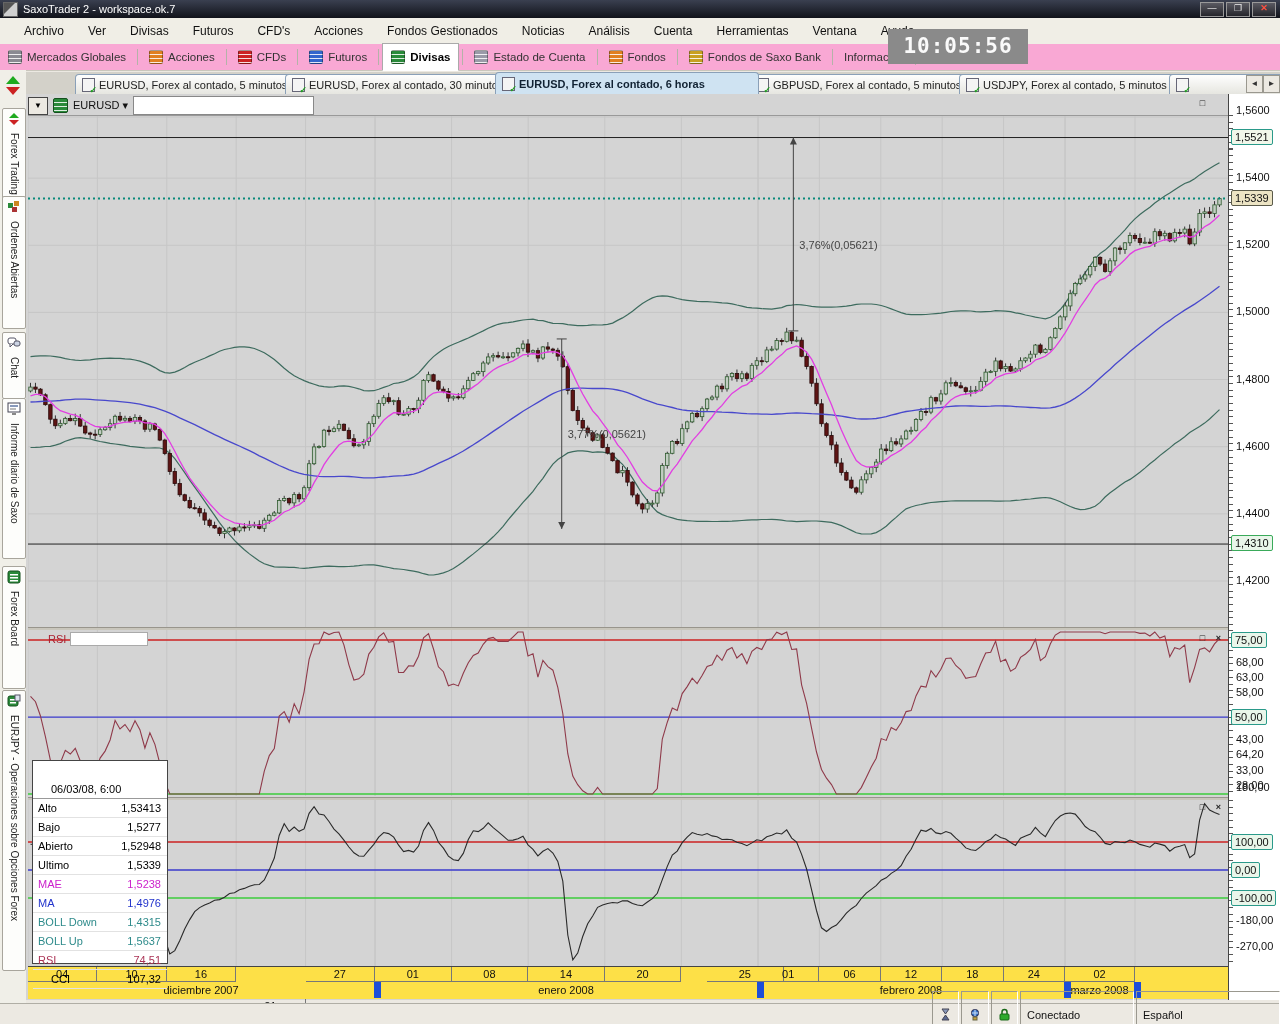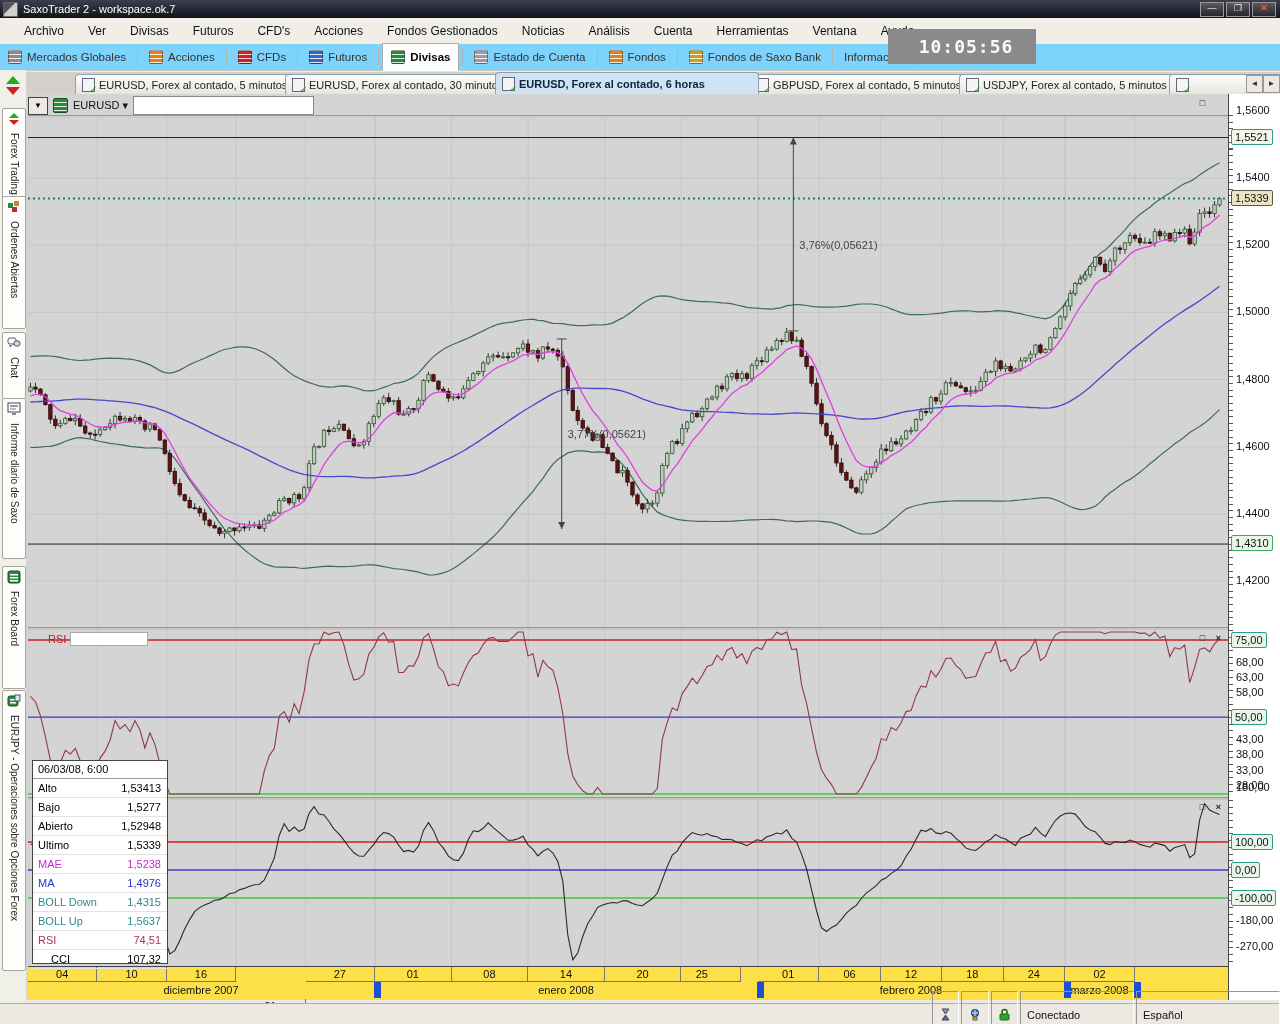--- a/index.html
+++ b/index.html
@@ -16,33 +16,33 @@
   #win-buttons{margin-left:auto;display:flex;gap:2px;padding-right:4px;}
   .win-btn{width:22px;height:13px;background:linear-gradient(#5a5a62,#26262c);
     border:1px solid #999;color:#eee;font-size:9px;line-height:11px;text-align:center;}
   .win-btn.close{color:#ff5040;font-weight:bold;}
   
   #menubar{position:absolute;left:0;top:18px;width:1280px;height:26px;display:flex;
     align-items:center;padding-left:12px;font-size:12px;color:#111;background:#f0eee6;}
   .menu-item{padding:4px 12px;cursor:default;}
   
   #toolbar{position:absolute;left:0;top:44px;width:1280px;height:26px;display:flex;
-    align-items:center;font-size:11.5px;color:#333;background:#7dd3fc;
+    align-items:center;font-size:11.5px;color:#333;background:#f9a8d4;
     border-bottom:1px solid #c9c6bc;}
   .tool-btn{display:flex;align-items:center;gap:5px;padding:4px 8px;height:18px;}
   .tool-btn.active{background:#fff;border:1px solid #aaa;border-bottom:1px solid #fff;
     font-weight:bold;color:#000;}
   .tool-sep{width:1px;height:16px;background:#b5b2a8;margin:0 3px;}
   .mini-icon{width:12px;height:12px;border-radius:2px;display:inline-block;
     background-image:repeating-linear-gradient(180deg,transparent 0 3px,rgba(255,255,255,.85) 3px 4px);
     border:1px solid rgba(0,0,0,.35);}
   
   #clock{position:absolute;left:888px;top:29px;width:140px;height:35px;background:#8a8a8a;
-    color:#fafafa;font-family:"DejaVu Sans Mono",monospace;font-size:18px;font-weight:bold;
-    text-align:center;line-height:35px;letter-spacing:1px;z-index:6;padding-left:8px;}
+    color:#fafafa;font-family:"DejaVu Sans Mono",monospace;font-size:21px;font-weight:bold;
+    text-align:center;line-height:35px;letter-spacing:1px;z-index:6;}
   
   #sidebar{position:absolute;left:0;top:70px;width:26px;height:933px;background:#f0efe8;}
   #sidebar-top-icon{position:absolute;left:3px;top:4px;width:20px;height:24px;}
   .side-tab{position:absolute;left:2px;width:22px;background:#fdfdfb;border:1px solid #a8a59c;
     border-radius:2px;display:flex;flex-direction:column;align-items:center;padding-top:3px;}
   .side-tab .vlabel{writing-mode:vertical-rl;font-size:10px;color:#222;margin-top:3px;
     white-space:nowrap;overflow:hidden;}
   
   #tabstrip{position:absolute;left:26px;top:72px;width:1254px;height:22px;background:#d3d1c9;}
   .chart-tab{position:absolute;top:2px;height:19px;background:linear-gradient(#fefefe,#e6e6e0);
@@ -88,21 +88,21 @@
   
   .panel-btn{position:absolute;width:13px;height:12px;font-size:9px;line-height:11px;
     text-align:center;color:#222;z-index:4;font-weight:bold;}
   
   #rsi-header{position:absolute;left:22px;top:538px;z-index:3;display:flex;align-items:center;}
   #rsi-label{color:#aa2233;font-size:11px;margin-right:4px;}
   #rsi-box{width:76px;height:12px;background:#fff;border:1px solid #aaa;}
   
   #tooltip{position:absolute;left:6px;top:666px;width:134px;height:202px;background:#fff;
     border:1px solid #444;z-index:5;font-size:11px;}
-  #tooltip .tt-date{height:17px;line-height:17px;padding-left:5px;border-bottom:1px solid #999;color:#000;}
+  #tooltip .tt-date{height:17px;line-height:17px;padding-left:18px;border-bottom:1px solid #999;color:#000;margin-top:20px;}
   .tt-row{height:18px;line-height:18px;display:flex;border-bottom:1px solid #e2e2e2;}
   .tt-row .l{padding-left:5px;flex:1;}
   .tt-row .v{padding-right:6px;text-align:right;}
   
   #statusbar{position:absolute;left:0;top:1003px;width:1280px;height:21px;background:#ece9e2;
     border-top:1px solid #b0aea5;display:flex;align-items:center;font-size:11px;color:#111;}
   .status-cell{height:16px;display:flex;align-items:center;padding:15px 6px;margin-left:2px;
     border:1px solid;border-color:#9a988f #fff #fff #9a988f;}
   #status-spacer{flex:1;}
   text{font-family:"Liberation Sans",sans-serif;}
@@ -892,42 +892,42 @@
         <div class="axis-label" style="top: 485.98px;">1,4200</div>
         <div class="axis-marker" style="top: 42.5203px; background: rgb(242, 247, 234); border: 1px solid rgb(42, 154, 138);">1,5521</div>
         <div class="axis-marker" style="top: 103.618px; background: rgb(236, 228, 196); border: 1px solid rgb(90, 90, 74);">1,5339</div>
         <div class="axis-marker" style="top: 449.053px; background: rgb(233, 246, 234); border: 1px solid rgb(58, 170, 90);">1,4310</div>
         <div class="axis-marker" style="top: 546px; background: rgb(233, 246, 234); border: 1px solid rgb(42, 154, 138);">75,00</div>
         <div class="axis-label" style="top: 567.595px;">68,00</div>
         <div class="axis-label" style="top: 583.02px;">63,00</div>
         <div class="axis-label" style="top: 598.445px;">58,00</div>
         <div class="axis-marker" style="top: 623.125px; background: rgb(233, 246, 234); border: 1px solid rgb(42, 154, 138);">50,00</div>
         <div class="axis-label" style="top: 644.72px;">43,00</div>
-        <div class="axis-label" style="top: 660.145px;">38,00</div>
+        <div class="axis-label" style="top: 660.145px;">64,20</div>
         <div class="axis-label" style="top: 675.57px;">33,00</div>
         <div class="axis-label" style="top: 690.995px;">28,00</div>
         <div class="axis-label" style="top: 693px;">180,00</div>
         <div class="axis-marker" style="top: 748px; background: rgb(233, 246, 234); border: 1px solid rgb(42, 154, 138);">100,00</div>
         <div class="axis-marker" style="top: 776px; background: rgb(233, 246, 234); border: 1px solid rgb(42, 154, 138);">0,00</div>
         <div class="axis-marker" style="top: 804px; background: rgb(233, 246, 234); border: 1px solid rgb(42, 154, 138);">-100,00</div>
         <div class="axis-label" style="top: 826.4px;">-180,00</div>
         <div class="axis-label" style="top: 851.6px;">-270,00</div>
       </div>
     <div id="x-axis">
         <div class="day-cell" style="left: 0px; width: 68.4px;">04</div>
         <div class="day-cell" style="left: 69.4px; width: 68.4px;">10</div>
         <div class="day-cell" style="left: 138.8px; width: 68.4px;">16</div>
         <div class="day-cell" style="left: 208.2px; width: 68.4px; margin-top: 32px;">21</div>
         <div class="day-cell" style="left: 277.6px; width: 68.4px;">27</div>
         <div class="month-cell" style="left: 0px; width: 346px;">diciembre 2007</div>
         <div class="day-cell" style="left: 347px; width: 75.6px;">01</div>
         <div class="day-cell" style="left: 423.6px; width: 75.6px;">08</div>
         <div class="day-cell" style="left: 500.2px; width: 75.6px;">14</div>
         <div class="day-cell" style="left: 576.8px; width: 75.6px;">20</div>
-        <div class="day-cell" style="left: 636px; width: 75.6px;">25</div>
+        <div class="day-cell" style="left: 679px; width: 75.6px;">25</div>
         <div class="month-cell" style="left: 347px; width: 382px;">enero 2008</div>
         <div class="day-cell" style="left: 730px; width: 60.4px;">01</div>
         <div class="day-cell" style="left: 791.4px; width: 60.4px;">06</div>
         <div class="day-cell" style="left: 852.8px; width: 60.4px;">12</div>
         <div class="day-cell" style="left: 914.2px; width: 60.4px;">18</div>
         <div class="day-cell" style="left: 975.6px; width: 60.4px;">24</div>
         <div class="month-cell" style="left: 730px; width: 306px;">febrero 2008</div>
         <div class="day-cell" style="left: 1037px; width: 69px;">02</div>
         <div class="month-cell" style="left: 1037px; width: 69px;">marzo 2008</div>
       </div>

